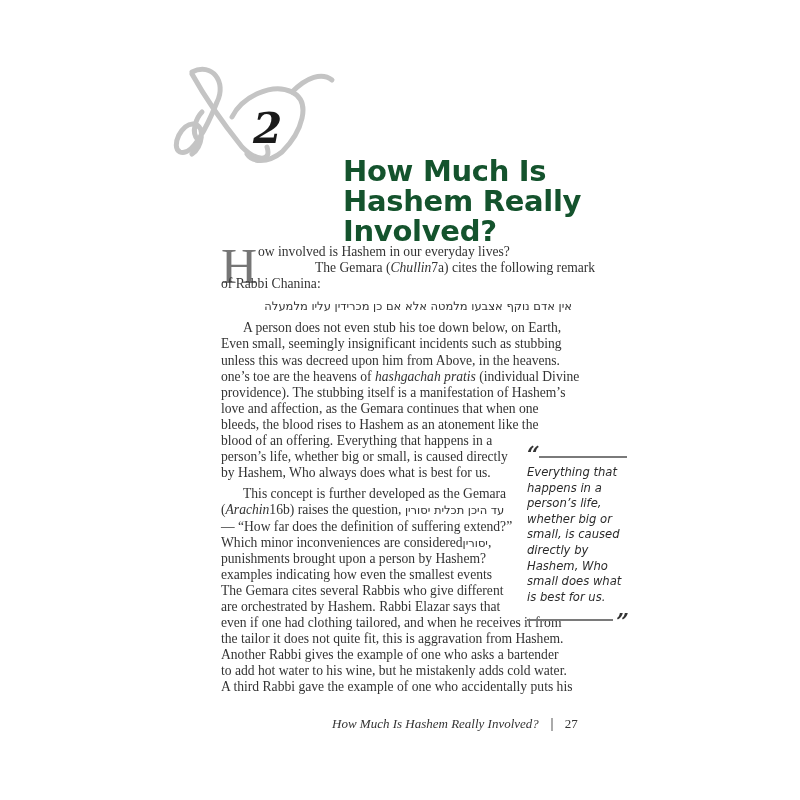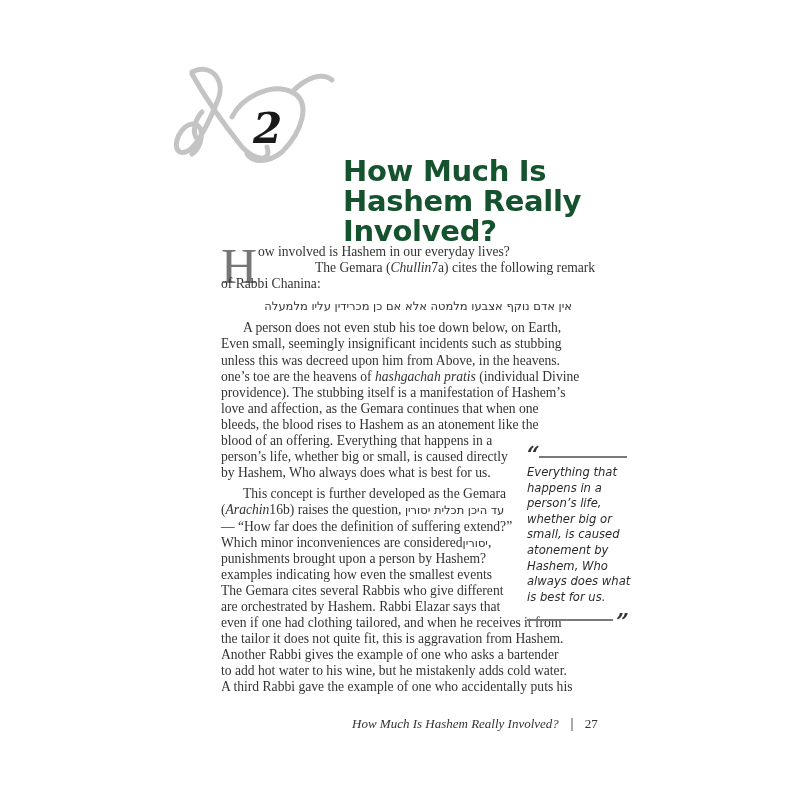--- a/index.html
+++ b/index.html
@@ -45,21 +45,21 @@
     .pq-top .rule { position: absolute; left: 12px; right: 0; top: 7px; height: 2px; background: #7a7a7a; }
     .pq-text { font-family: "DejaVu Sans", sans-serif; font-style: italic; font-size: 11.6px;
       line-height: 15.6px; color: #2a2a2a; margin-top: 2px; }
     .pq-text div { white-space: nowrap; }
     .pq-bottom { position: relative; height: 14px; margin-top: 8px; }
     .pq-bottom .rule { position: absolute; left: 0; right: 14px; top: 6px; height: 2px; background: #7a7a7a; }
     .pq-bottom .q { position: absolute; right: -2px; top: -3px; font-family: "DejaVu Serif", serif;
       font-style: italic; font-weight: bold; font-size: 22px; color: #333; line-height: 1; }
 
     
-    .footer { position: absolute; top: 716px; left: 352px; width: 222px; height: 16px;
+    .footer { position: absolute; top: 716px; left: 332px; width: 222px; height: 16px;
       font-family: "Liberation Serif", serif; font-size: 13px; color: #333; display: flex; align-items: center; }
     .footer .running { font-style: italic; white-space: nowrap; }
     .footer .box { width: 11px; height: 11px; border: 1px solid #aaa; margin-left: 12px; margin-right: 12px; }
     .footer .pg { font-size: 13px; }
   </style>
 </head>
 <body>
 
 <div class="page">
 
@@ -133,23 +133,23 @@
     <div class="pq-top">
       <span class="q">“</span>
       <span class="rule"></span>
     </div>
     <div class="pq-text">
       <div>Everything that</div>
       <div>happens in a</div>
       <div>person’s life,</div>
       <div>whether big or</div>
       <div>small, is caused</div>
-      <div>atonement by</div>
+      <div>directly by</div>
       <div>Hashem, Who</div>
-      <div>always does what</div>
+      <div>small does what</div>
       <div>is best for us.</div>
     </div>
     <div class="pq-bottom">
       <span class="rule"></span>
       <span class="q">”</span>
     </div>
   </div>
 
   <div class="footer">
     <span class="running">How Much Is Hashem Really Involved?</span>

